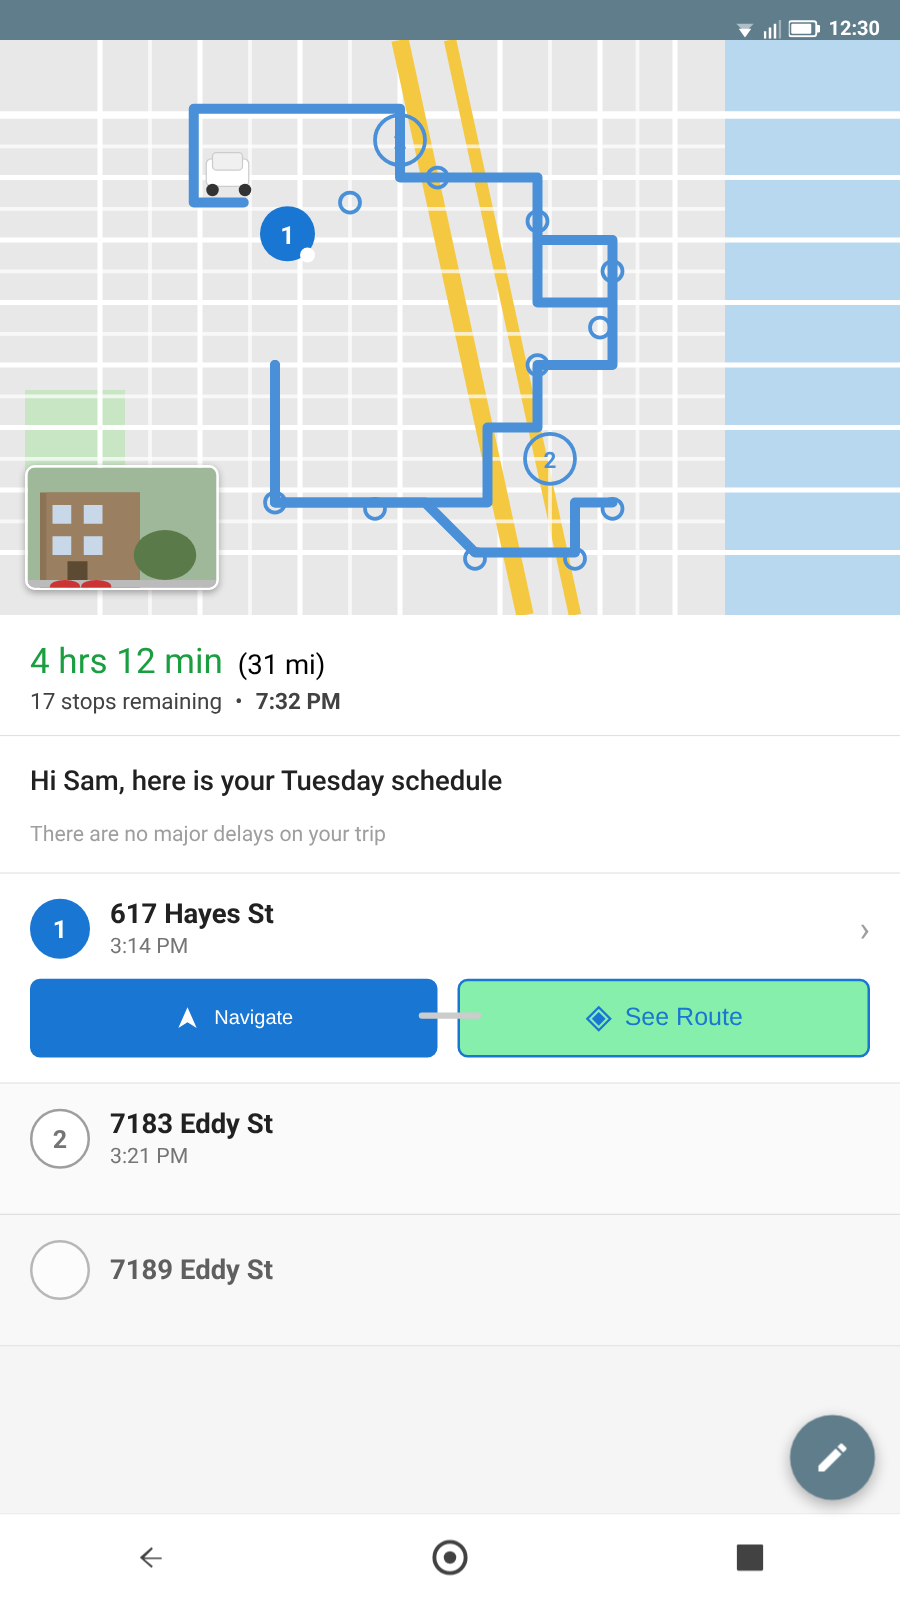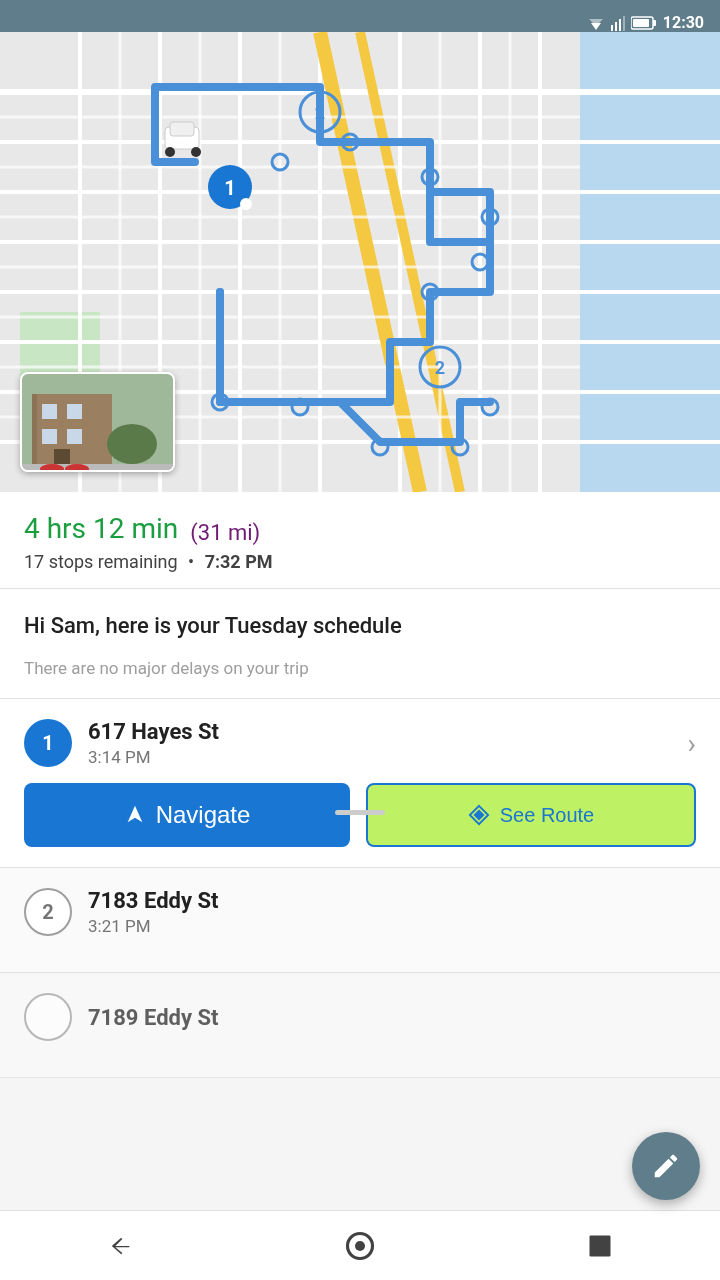--- a/index.html
+++ b/index.html
@@ -89,21 +89,21 @@
       gap: 12px;
       margin-bottom: 6px;
     }
     .duration {
       font-size: 28px;
       font-weight: 400;
       color: #1a9e3f;
     }
     .distance {
       font-size: 22px;
-      color: #701a75;
+      color: #000000;
     }
     .stops-info {
       font-size: 18px;
       color: #424242;
     }
     .stops-info .arrival {
       font-weight: bold;
     }
     .stops-dot {
       margin: 0 6px;
@@ -185,31 +185,31 @@
       display: flex;
       gap: 16px;
     }
     .btn-navigate {
       flex: 1;
       background: #1976D2;
       color: #fff;
       border: none;
       border-radius: 8px;
       padding: 18px 0;
-      font-size: 24px;
+      font-size: 16px;
       font-weight: 500;
       display: flex;
       align-items: center;
       justify-content: center;
       gap: 10px;
       cursor: pointer;
     }
     .btn-see-route {
       flex: 1;
-      background: #bef264;
+      background: #86efac;
       color: #1976D2;
       border: 2px solid #1976D2;
       border-radius: 8px;
       padding: 18px 0;
       font-size: 20px;
       font-weight: 500;
       display: flex;
       align-items: center;
       justify-content: center;
       gap: 10px;

